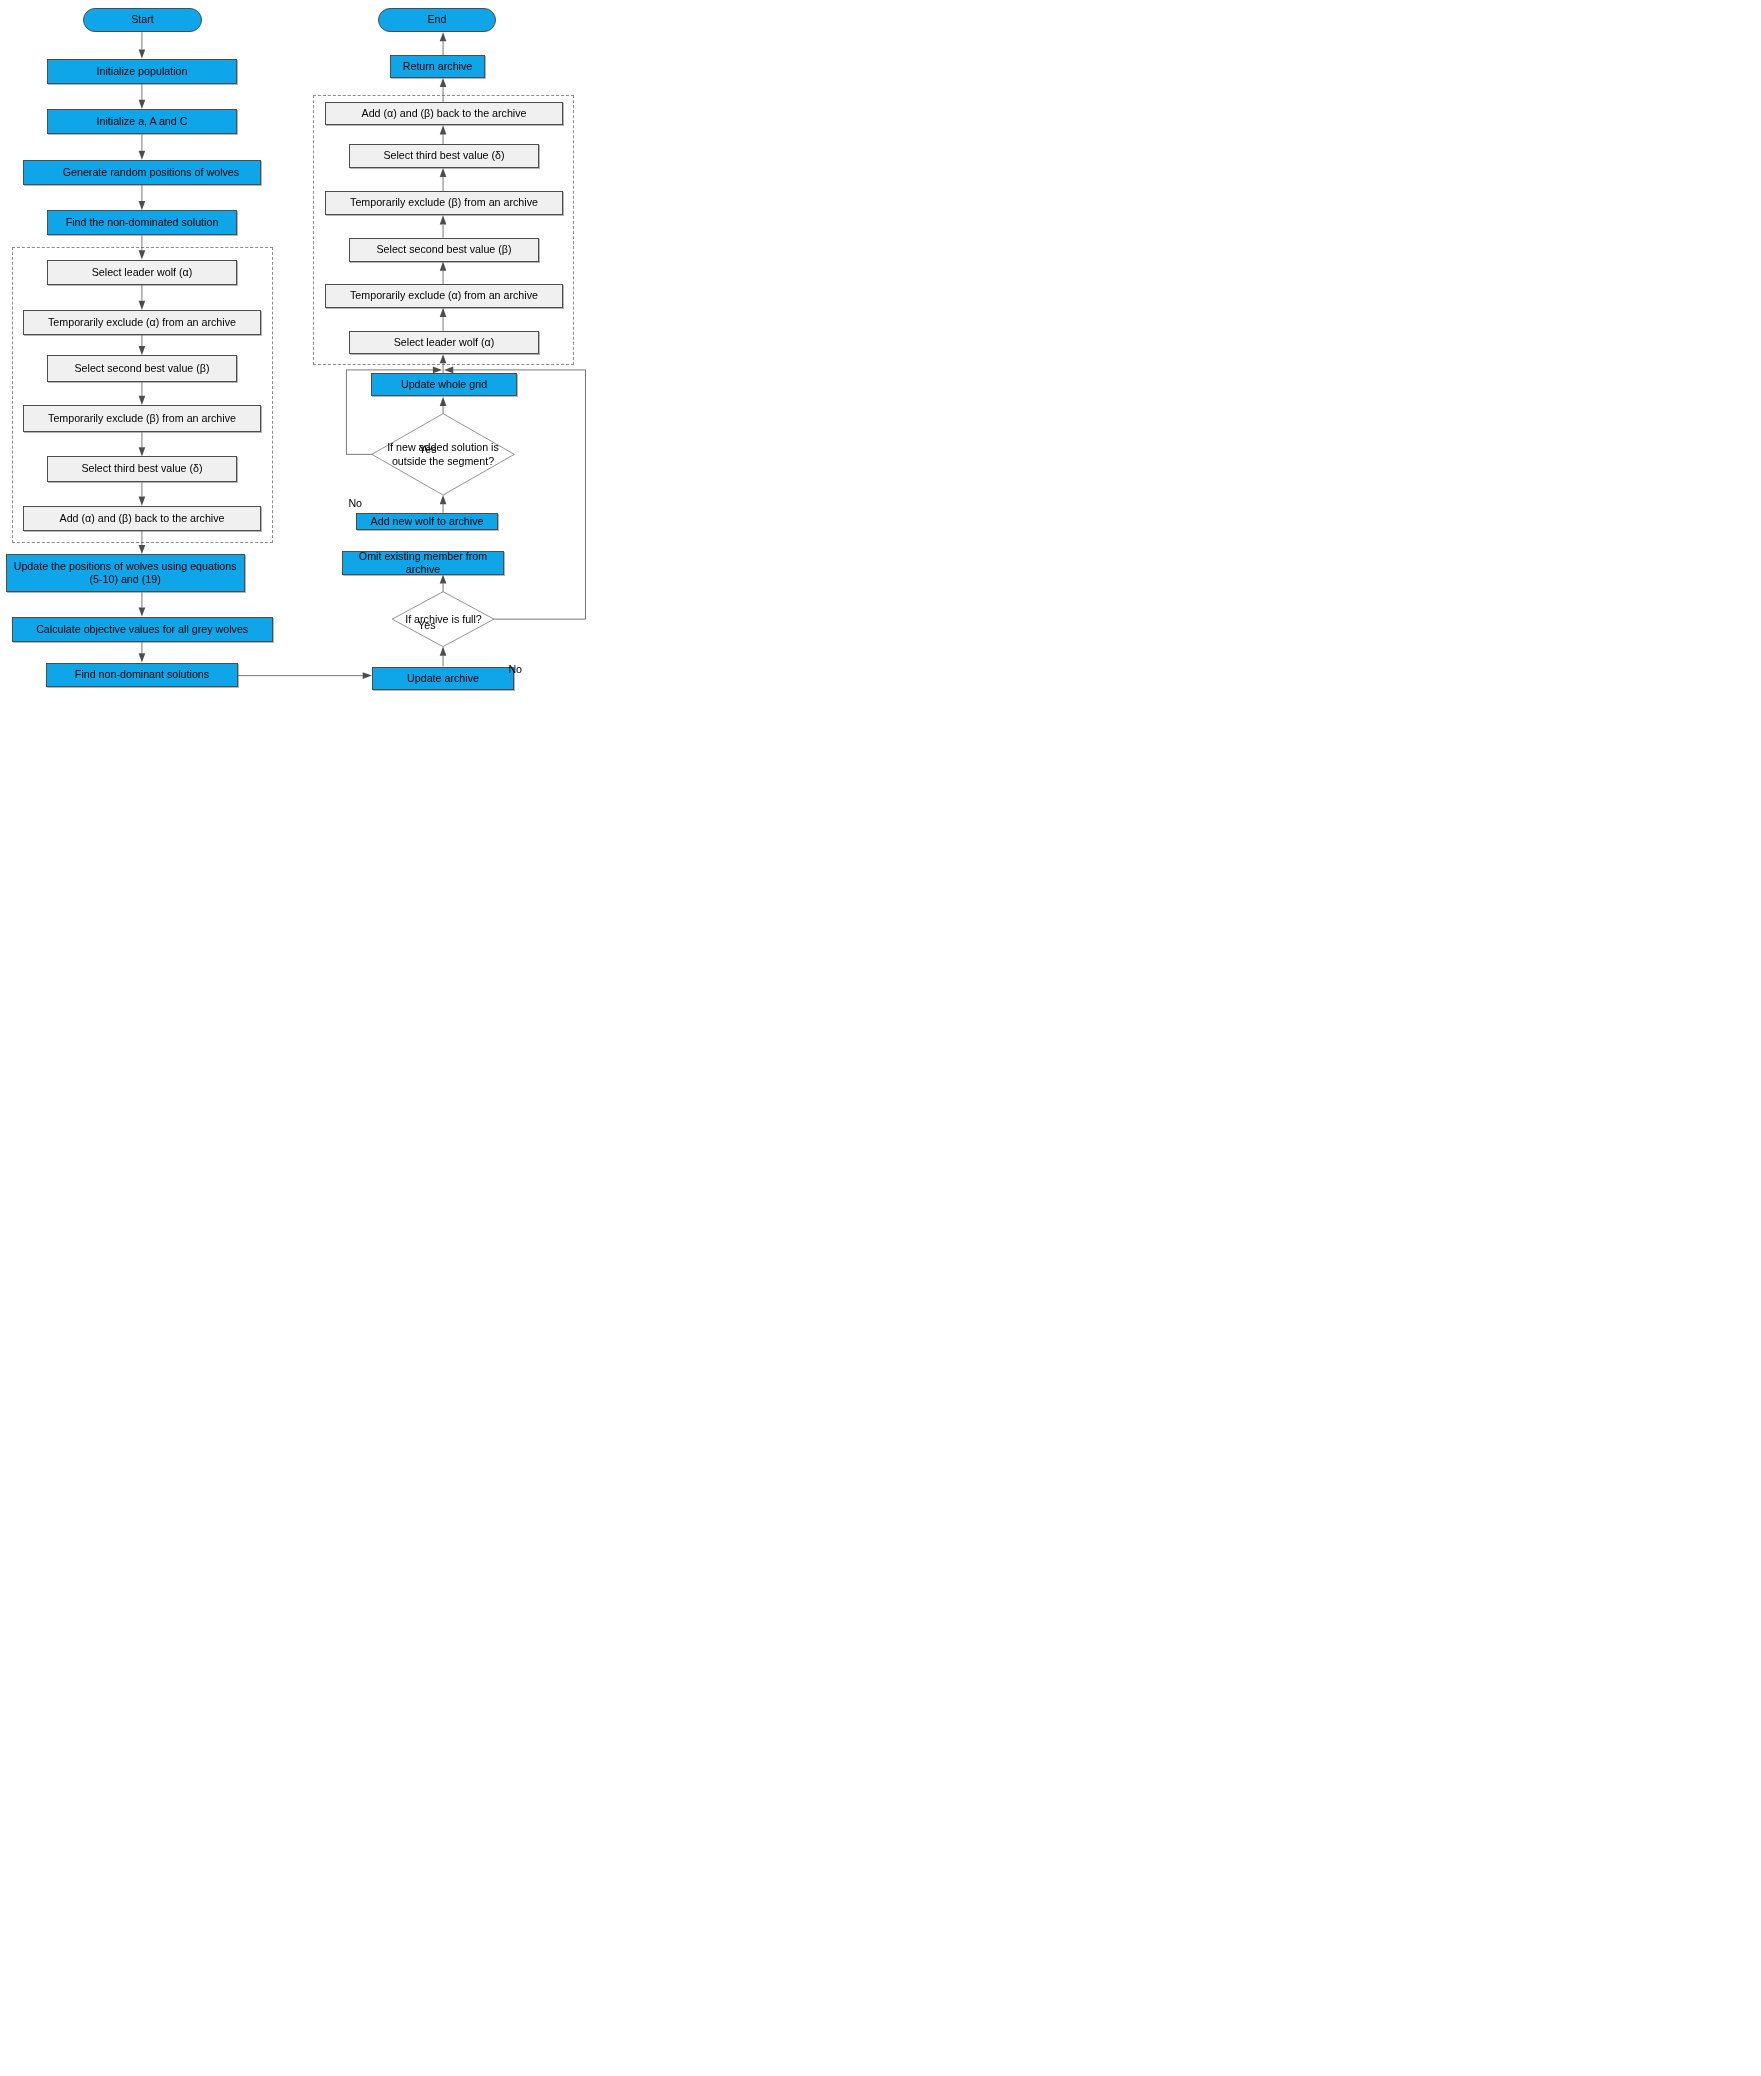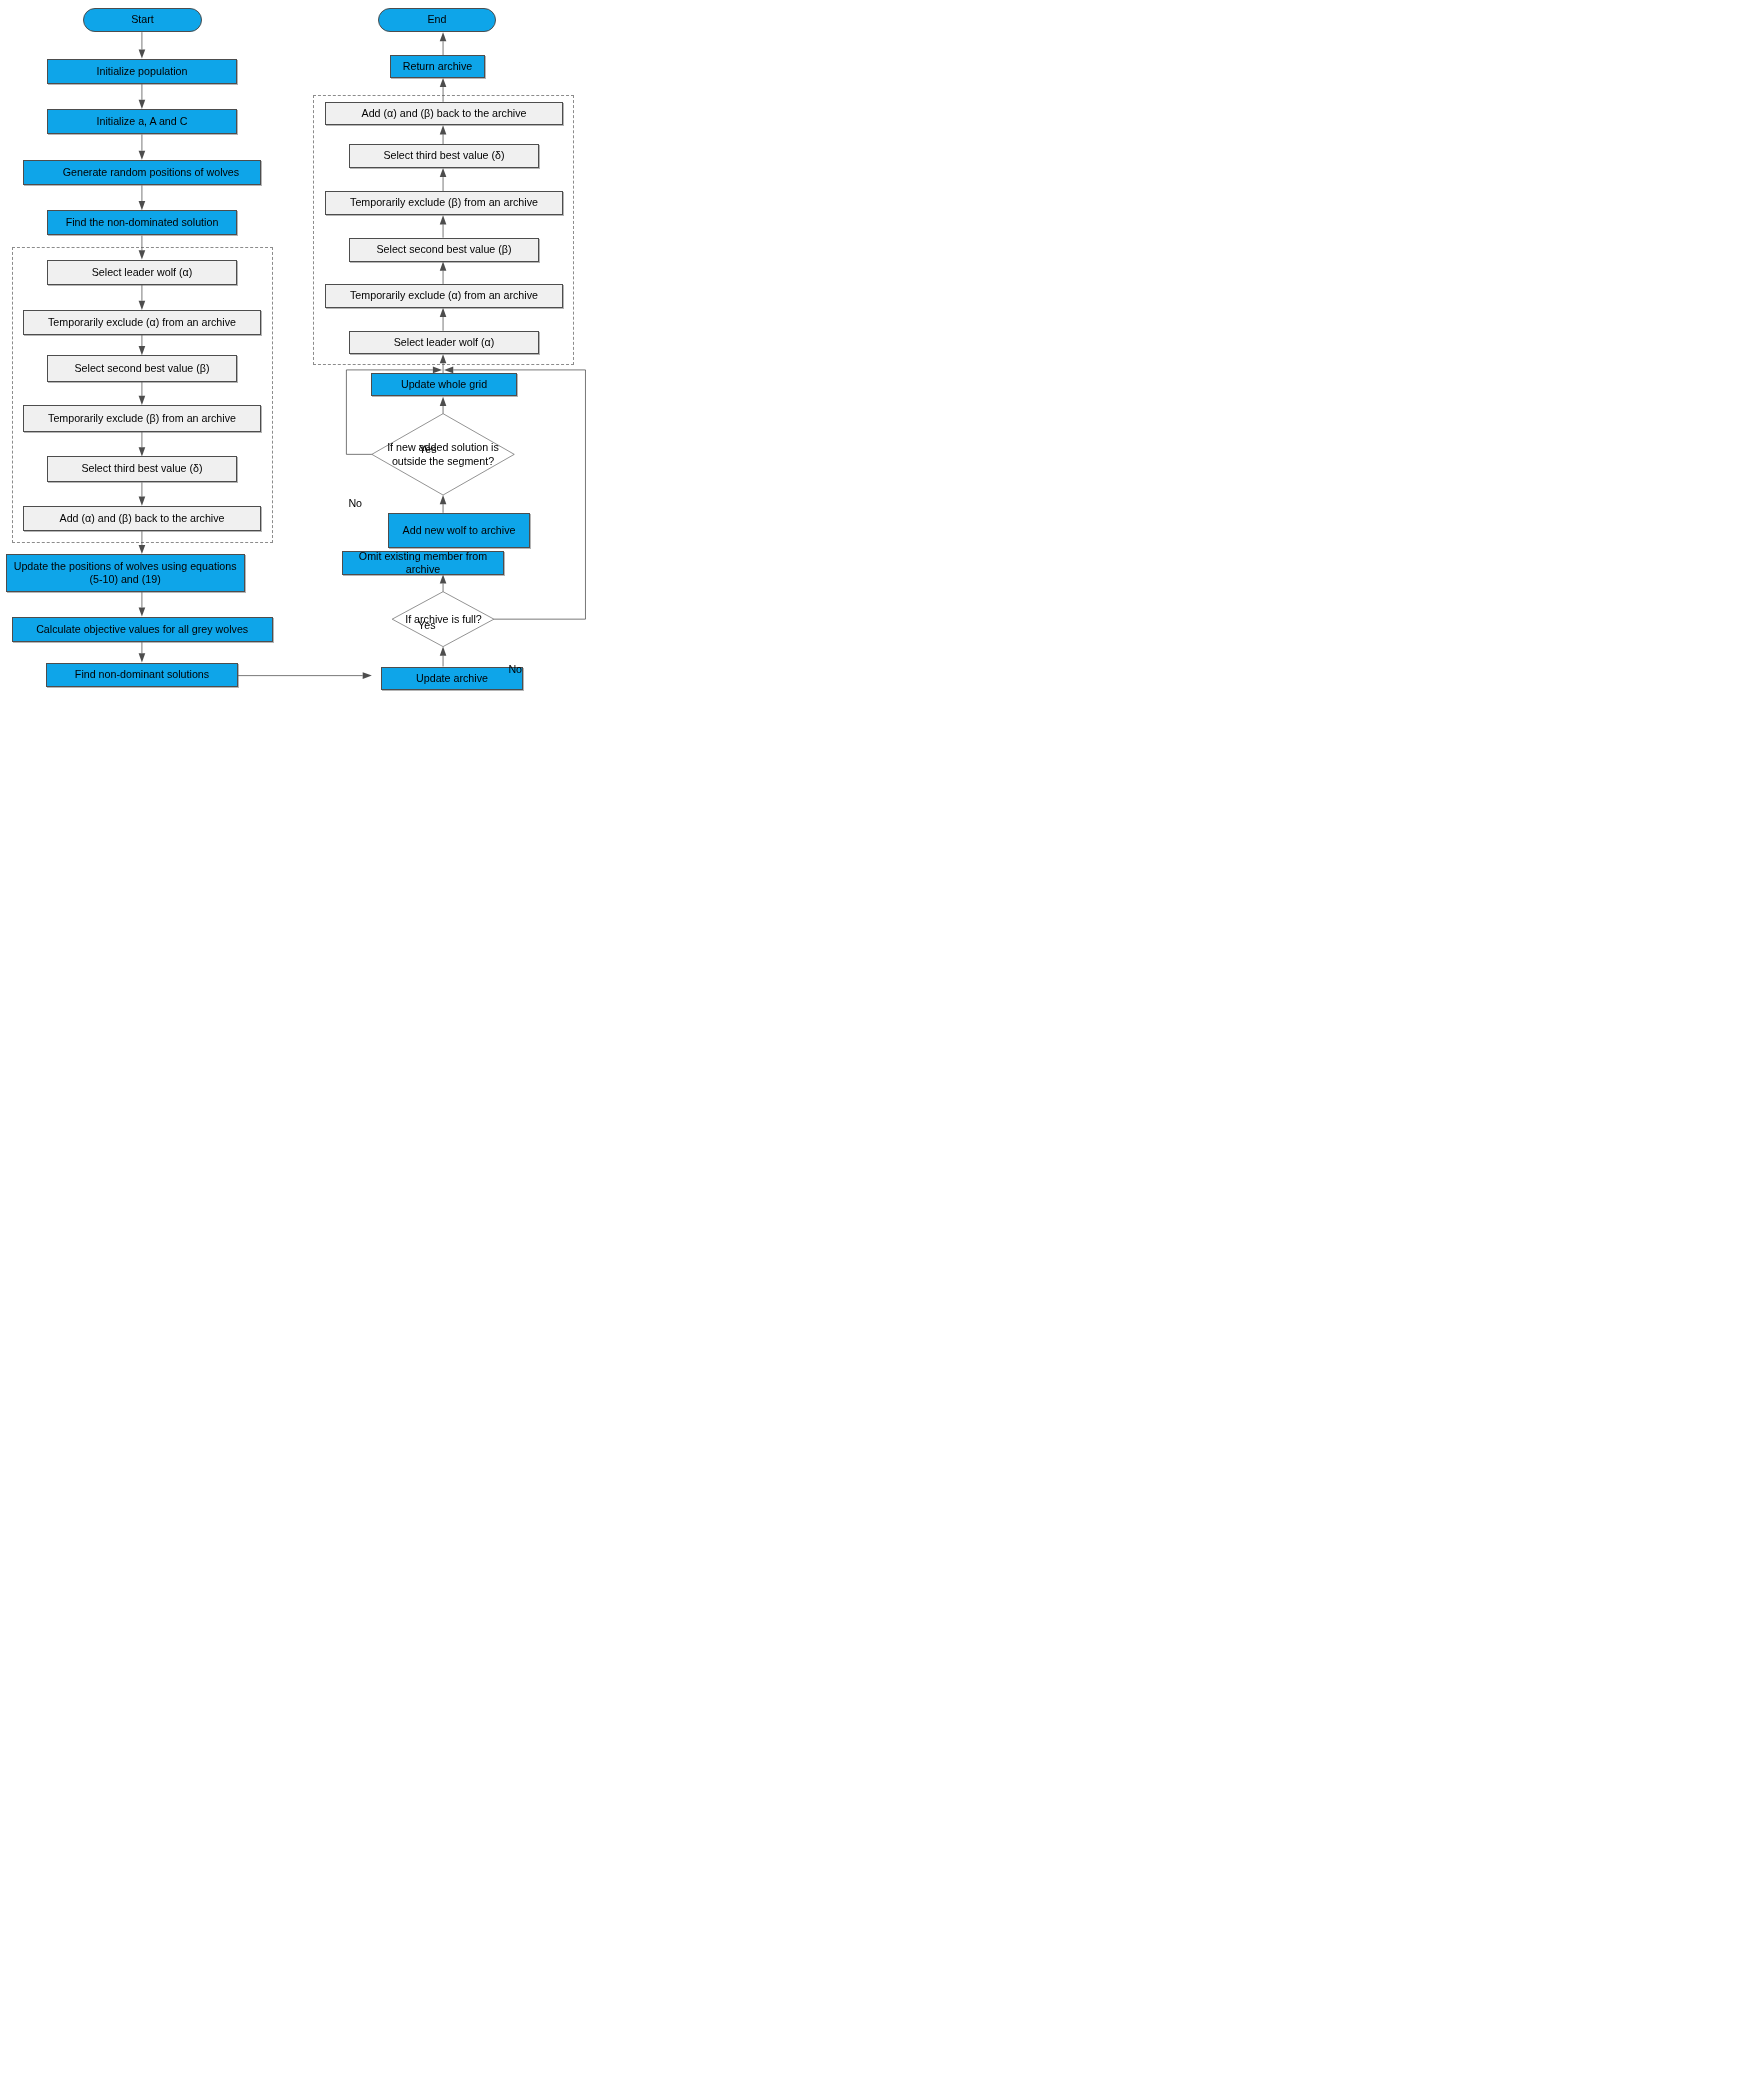--- a/index.html
+++ b/index.html
@@ -142,24 +142,24 @@
   <div class="node oval" style="left:378px;top:7.6px;width:118px;height:24.4px;">End</div>
   <div class="node" style="left:390px;top:55px;width:95px;height:23px;">Return archive</div>
   <div class="node grey" style="left:325px;top:102px;width:238px;height:23.4px;">Add (α) and (β) back to the archive</div>
   <div class="node grey" style="left:349px;top:144px;width:190px;height:24px;">Select third best value (δ)</div>
   <div class="node grey" style="left:325px;top:191px;width:238px;height:24px;">Temporarily exclude (β) from an archive</div>
   <div class="node grey" style="left:349px;top:238px;width:190px;height:24px;">Select second best value (β)</div>
   <div class="node grey" style="left:325px;top:284px;width:238px;height:24px;">Temporarily exclude (α) from an archive</div>
   <div class="node grey" style="left:349px;top:331px;width:190px;height:23px;">Select leader wolf (α)</div>
   <div class="node" style="left:371px;top:373px;width:146px;height:23.4px;">Update whole grid</div>
   <div class="dtext" style="left:377px;top:424px;width:132px;height:61px;">If new added solution is outside the segment?</div>
-  <div class="node" style="left:388px;top:513px;width:142px;height:35px;">Add new wolf to archive</div>
+  <div class="node" style="left:356px;top:513px;width:142px;height:17px;">Add new wolf to archive</div>
   <div class="node" style="left:342px;top:551px;width:162px;height:24px;">Omit existing member from archive</div>
   <div class="dtext" style="left:400px;top:598px;width:87px;height:43px;">If archive is full?</div>
-  <div class="node" style="left:372px;top:667px;width:142px;height:23px;margin-left:9px;">Update archive</div>
+  <div class="node" style="left:372px;top:667px;width:142px;height:23px;">Update archive</div>
 
   <div class="dlabel right-align" style="left:406px;top:404px;width:30.5px;">Yes</div>
   <div class="dlabel center-align" style="left:342px;top:458px;width:26.5px;">No</div>
   <div class="dlabel right-align" style="left:405px;top:580px;width:30.5px;">Yes</div>
   <div class="dlabel center-align" style="left:500px;top:624px;width:30.5px;">No</div>
 
 </div>
 
 
 </body></html>

